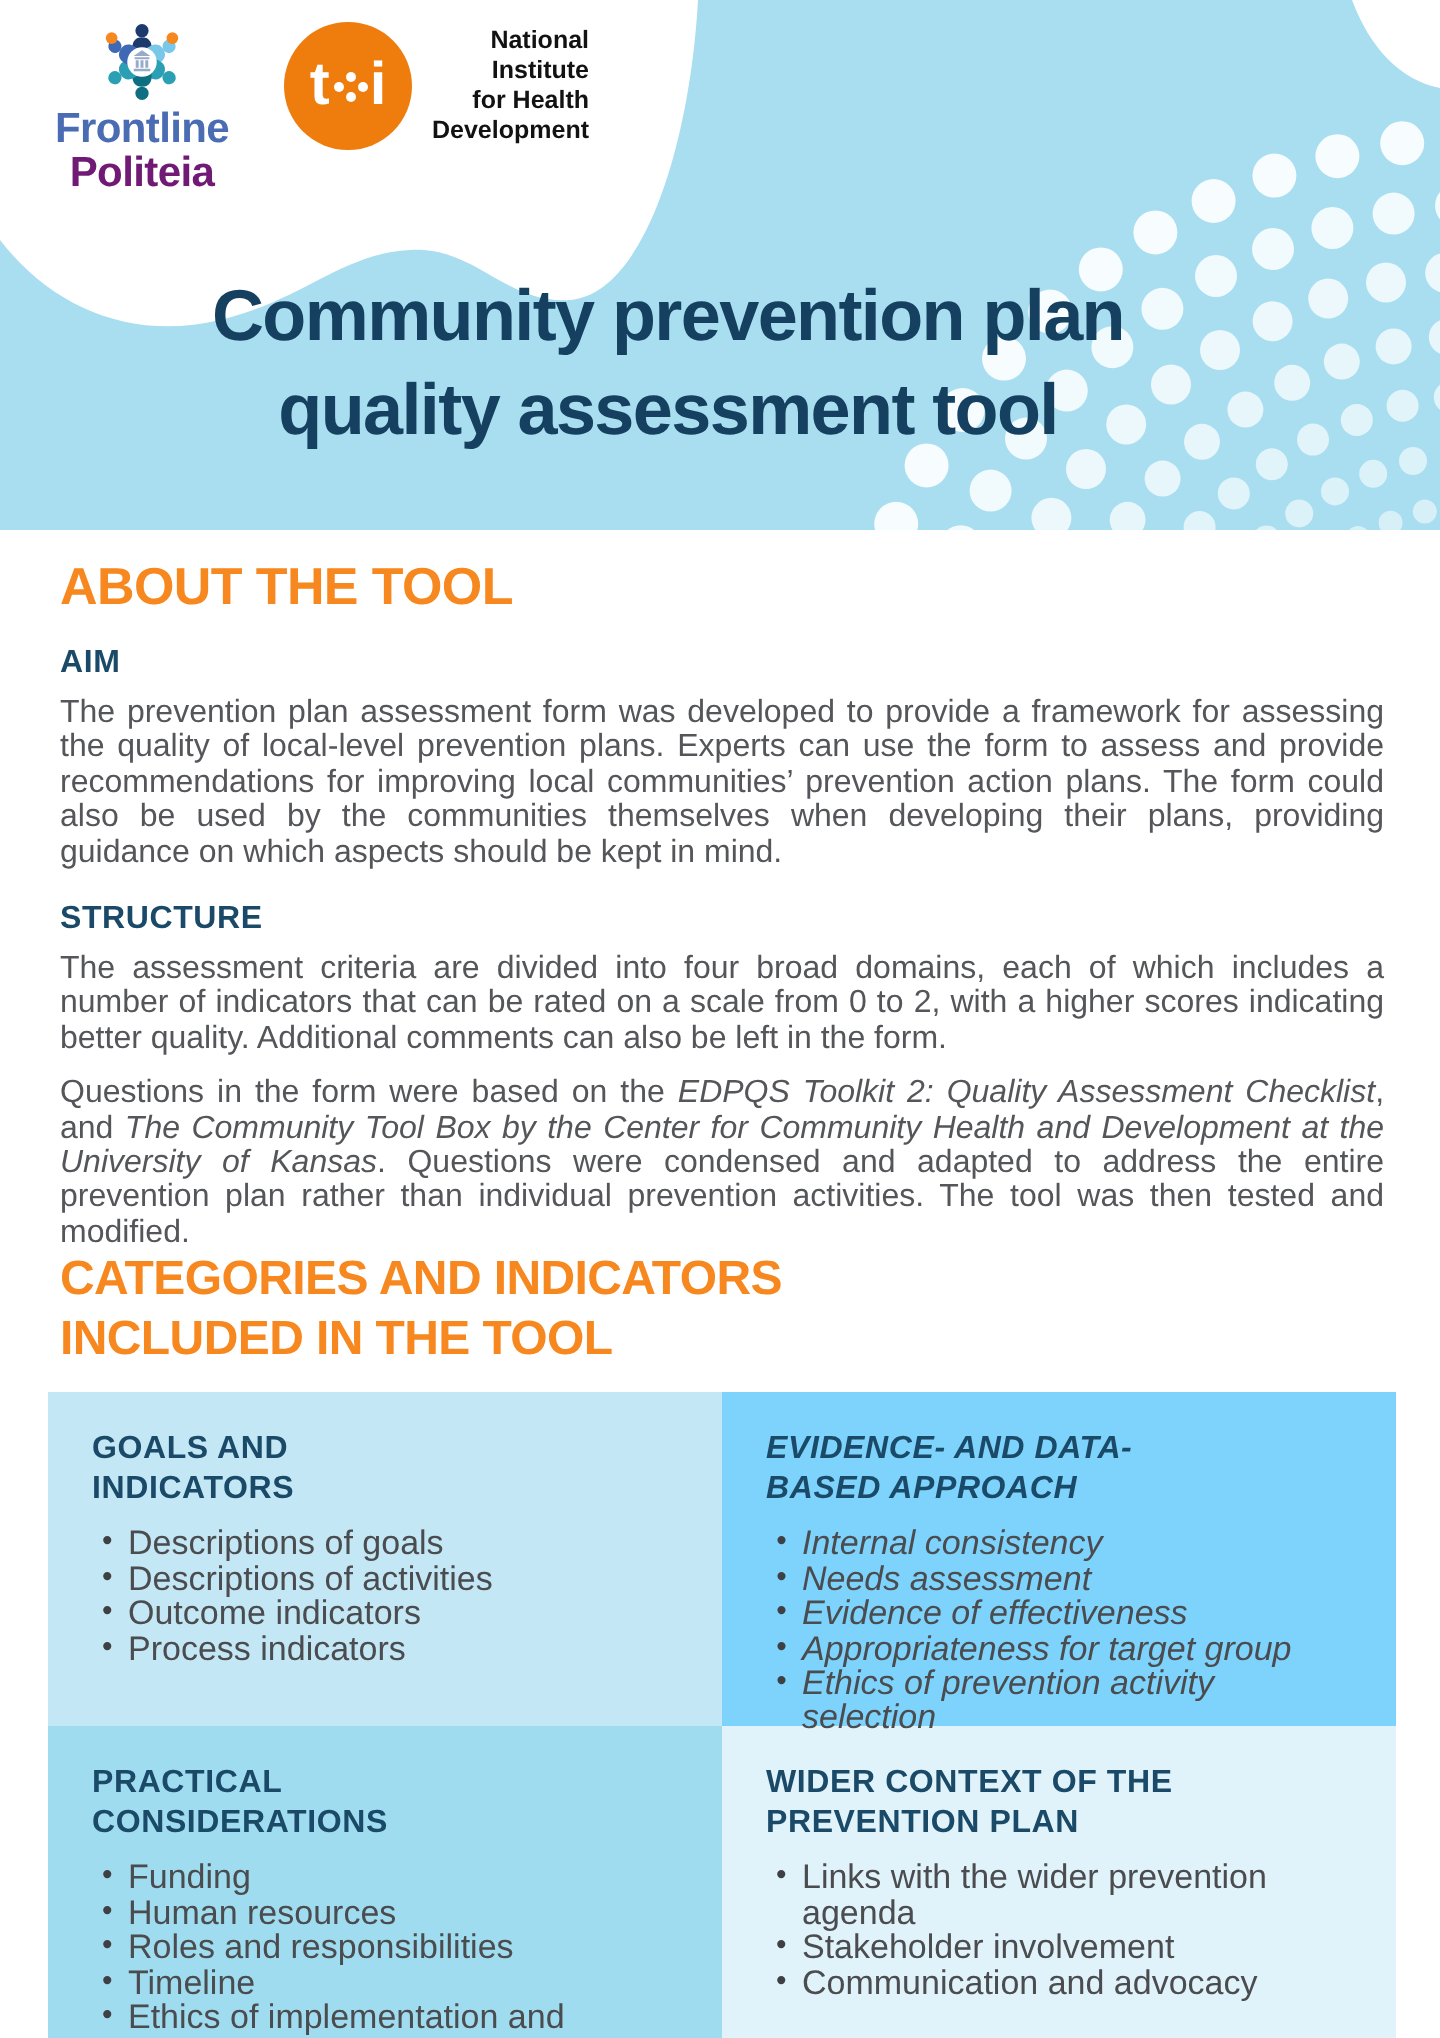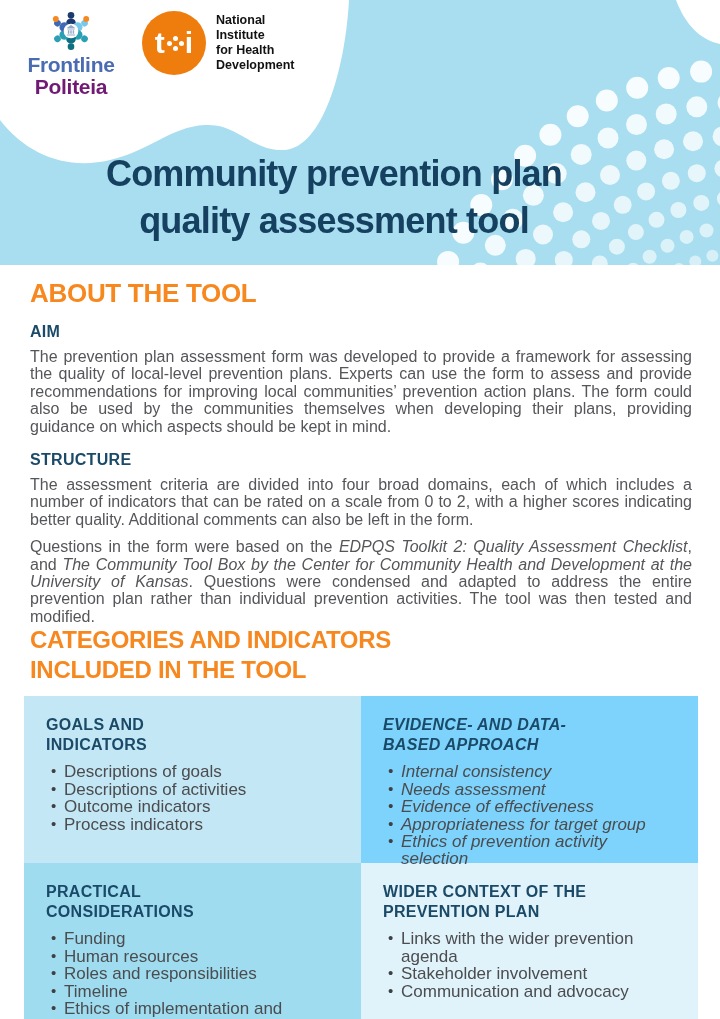--- a/index.html
+++ b/index.html
@@ -20,24 +20,24 @@
     position:absolute;left:142px;top:11px;width:64px;height:64px;border-radius:50%;
     background:#ee7d0e;display:flex;align-items:center;justify-content:center;gap:2px;
   }
   .tai-letter{color:#ffffff;font-weight:bold;font-size:30px;line-height:30px;}
   .tai-a{position:relative;width:16px;height:17px;display:inline-block;}
   .tai-a::before{
     content:"";position:absolute;width:5px;height:5px;border-radius:50%;background:#fff;
     top:1px;left:6px;
     box-shadow:-6px 5px 0 #fff, 6px 5px 0 #fff, 0 10px 0 #fff;
   }
-  .nihd{position:absolute;left:216px;top:13px;}
+  .nihd{position:absolute;left:216px;top:13px;text-align:right;}
   .nihd div{font-size:12.5px;font-weight:bold;color:#121212;line-height:15px;}
   .hero-title{
-    position:absolute;top:150px;left:0;right:52px;text-align:center;
+    position:absolute;top:134px;left:0;right:52px;text-align:center;
     color:#15405f;font-weight:bold;font-size:36px;line-height:47px;letter-spacing:-0.8px;
   }
   
   main{padding:0 28px 0 30px;}
   .h-orange{color:#f6881f;font-weight:bold;font-size:26px;line-height:28px;letter-spacing:-0.3px;margin:14px 0 0;}
   .h-cat{font-size:24px;line-height:30px;margin-top:0;}
   .h-navy{color:#1a4a68;font-weight:bold;font-size:16px;line-height:19px;letter-spacing:0.3px;margin:15px 0 0;}
   p.body{color:#55565a;font-size:16px;line-height:17.4px;text-align:justify;margin:7px 0 0;}
   p.body .it{font-style:italic;}
   

